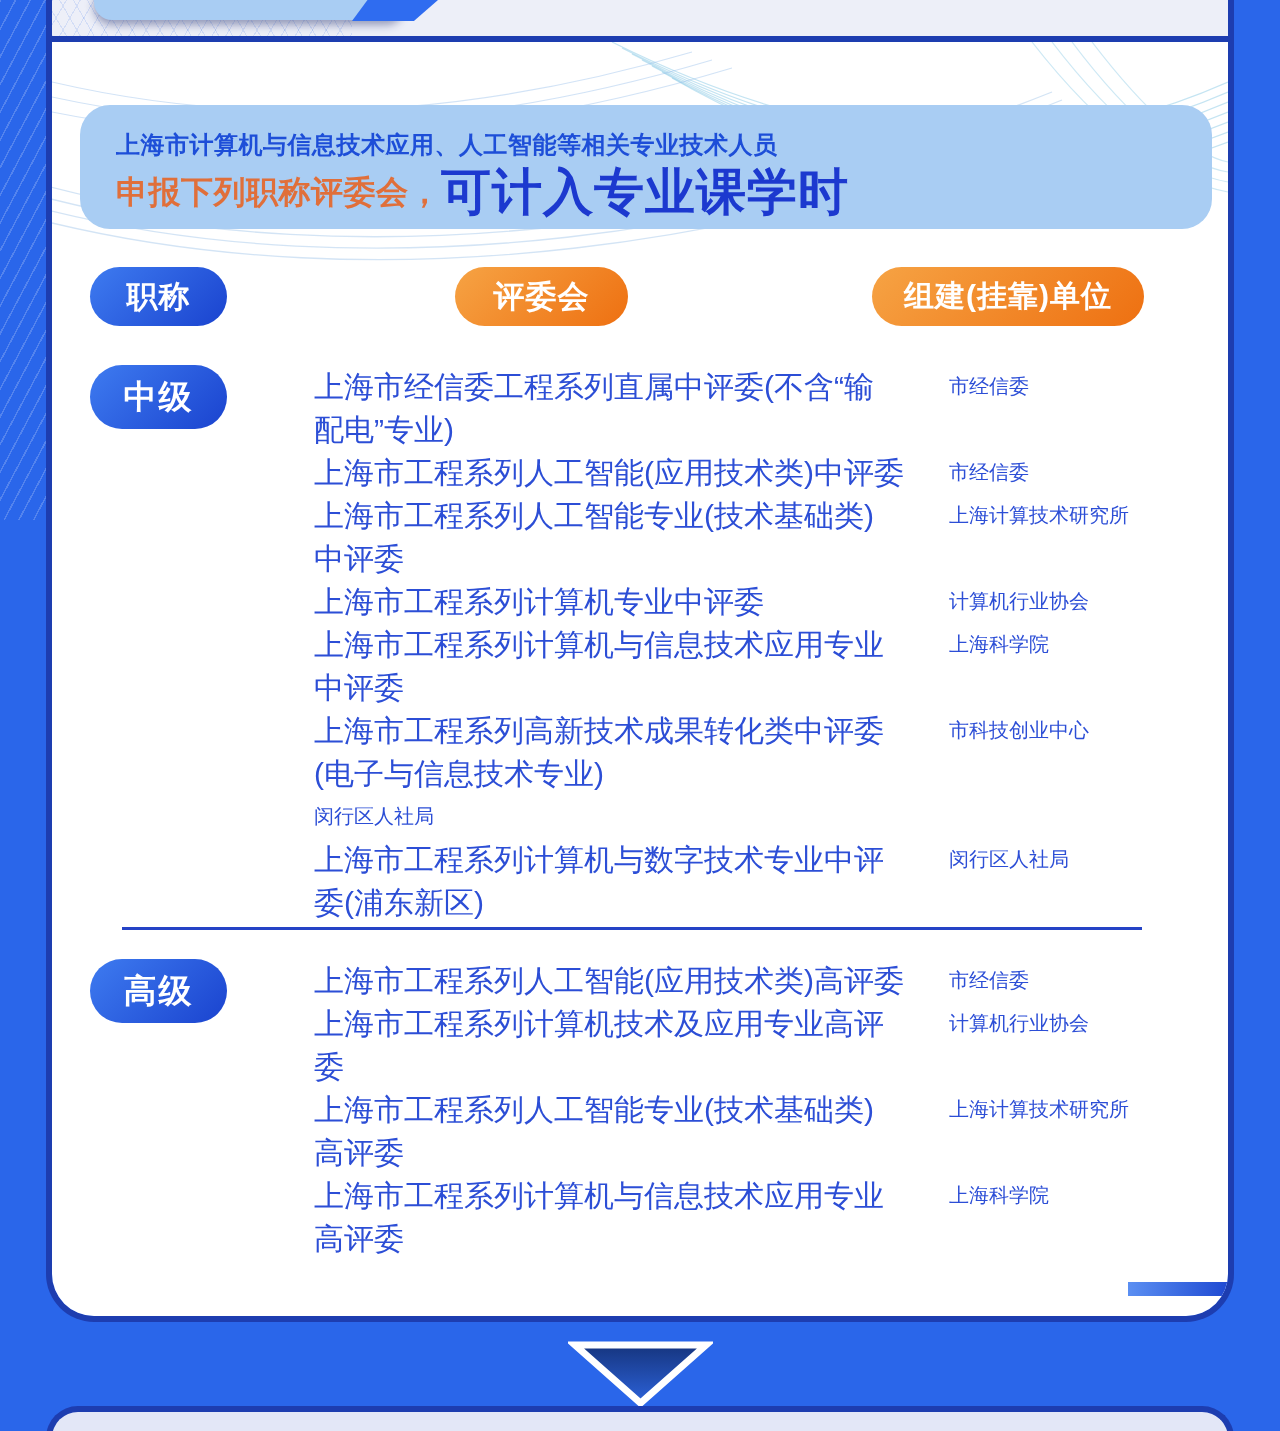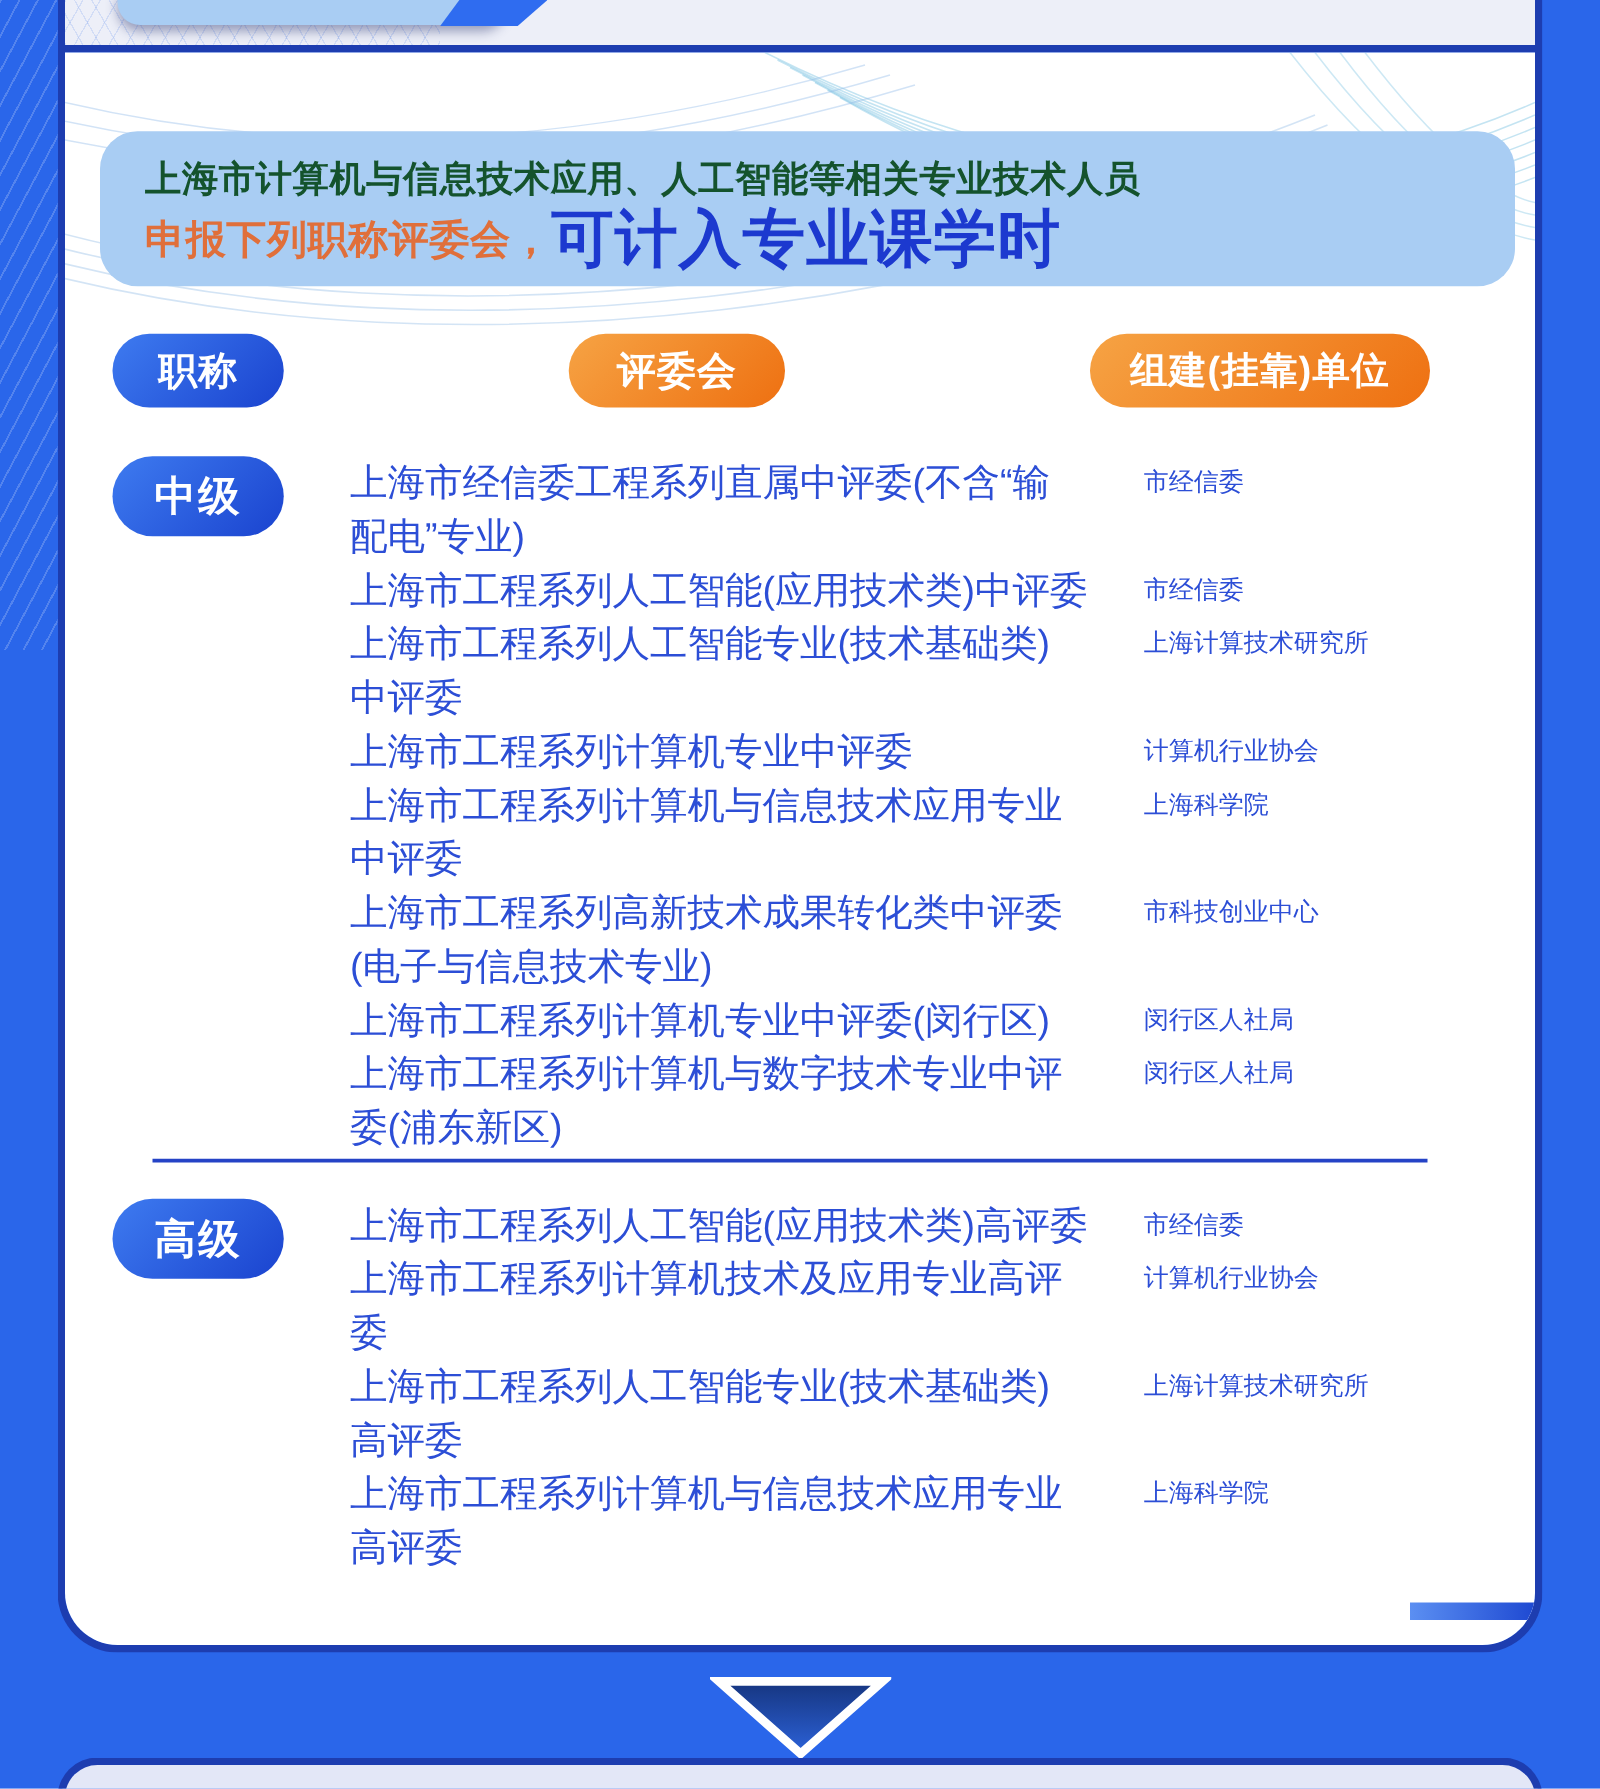--- a/index.html
+++ b/index.html
@@ -48,38 +48,38 @@
     position:absolute; left:0; top:42px; width:1176px; height:1274px; background:#ffffff;
   }
   .waves{ position:absolute; left:0; top:42px; width:1176px; height:260px; pointer-events:none; }
 
   .header-banner{
     position:absolute; left:28px; top:105px; width:1132px; height:124px;
     box-sizing:border-box;
     background:#a9cdf3; border-radius:30px;
     padding:16px 0 0 36px;
   }
-  .h-line1{ color:#14532d; font-size:29px; font-weight:600; line-height:47px; letter-spacing:.5px;}
+  .h-line1{ color:#1d4ed8; font-size:24px; font-weight:600; line-height:47px; letter-spacing:.5px;}
   .h-line2{ line-height:47px; }
   .h-orange{ color:#e06f3a; font-size:32px; font-weight:600; letter-spacing:.5px; vertical-align:middle;}
   .h-navy{ color:#1c39cf; font-size:50px; font-weight:800; letter-spacing:1px; vertical-align:middle;}
 
   .pill{
     position:absolute; top:267px; height:59px; border-radius:30px;
     display:flex; align-items:center; justify-content:center;
     color:#fff; font-weight:700; font-size:31px; letter-spacing:1px;
   }
   .pill.blue{ background:linear-gradient(135deg,#3e7bf0 0%,#1a43cf 100%); }
   .pill.orange{ background:linear-gradient(135deg,#f6a344 0%,#ee7011 100%); }
   .pill-title{ left:38px; width:137px; }
   .pill-committee{ left:403px; width:173px; }
   .pill-unit{ left:820px; width:272px; font-size:30px; }
 
   .table{ position:absolute; left:0; top:360px; width:1176px; }
-  .sec{ position:relative; padding-top:5px; }
+  .sec{ position:relative; padding-top:5px;padding-left:34px; }
   .level-badge{
     position:absolute; left:38px; top:5px; width:137px; height:64px;
     border-radius:32px; background:linear-gradient(135deg,#3e7bf0 0%,#1a43cf 100%);
     display:flex; align-items:center; justify-content:center;
     color:#fff; font-weight:700; font-size:33px; letter-spacing:2px;
   }
   .rows{ margin-left:228px; }
   .trow{ display:flex; align-items:flex-start; }
   .committee{
     width:635px; flex:0 0 635px;
@@ -193,21 +193,20 @@
             <div class="committee">上海市工程系列计算机与信息技术应用专业
 中评委</div>
             <div class="unit">上海科学院</div>
           </div>
           <div class="trow">
             <div class="committee">上海市工程系列高新技术成果转化类中评委
 (电子与信息技术专业)</div>
             <div class="unit">市科技创业中心</div>
           </div>
           <div class="trow">
-            <div class="committee">上海市工程系列计算机专业中评委(闵行区)</div>
             <div class="unit">闵行区人社局</div>
           </div>
           <div class="trow">
             <div class="committee">上海市工程系列计算机与数字技术专业中评
 委(浦东新区)</div>
             <div class="unit">闵行区人社局</div>
           </div>
         </div>
       </div>
 

